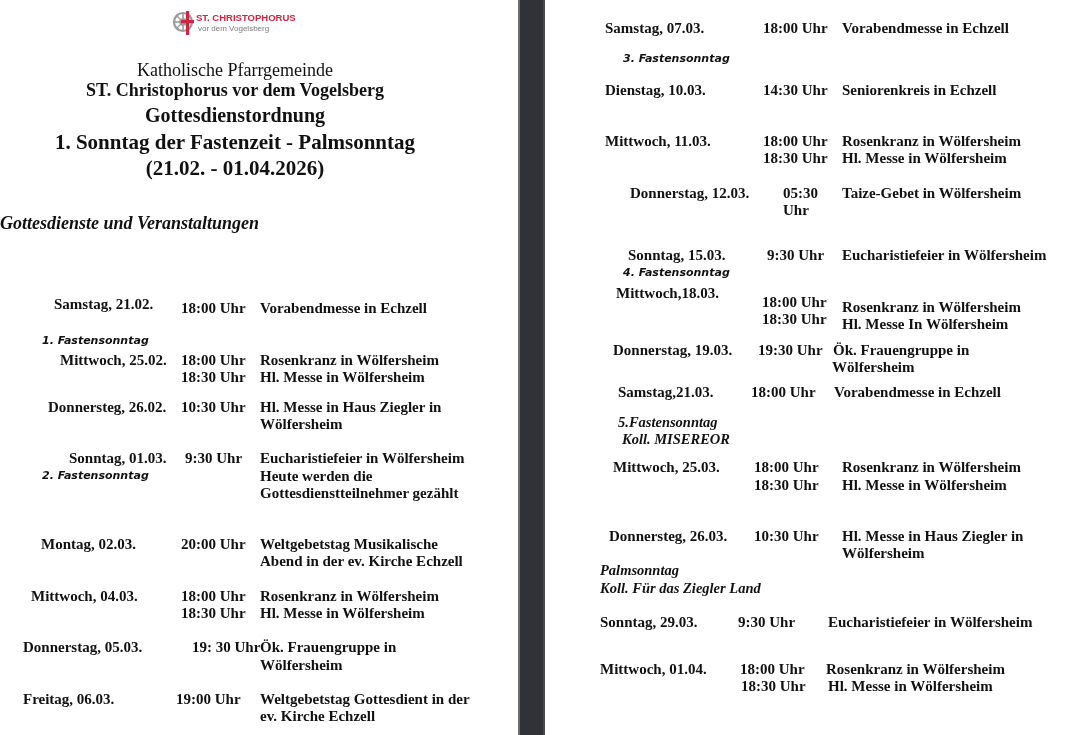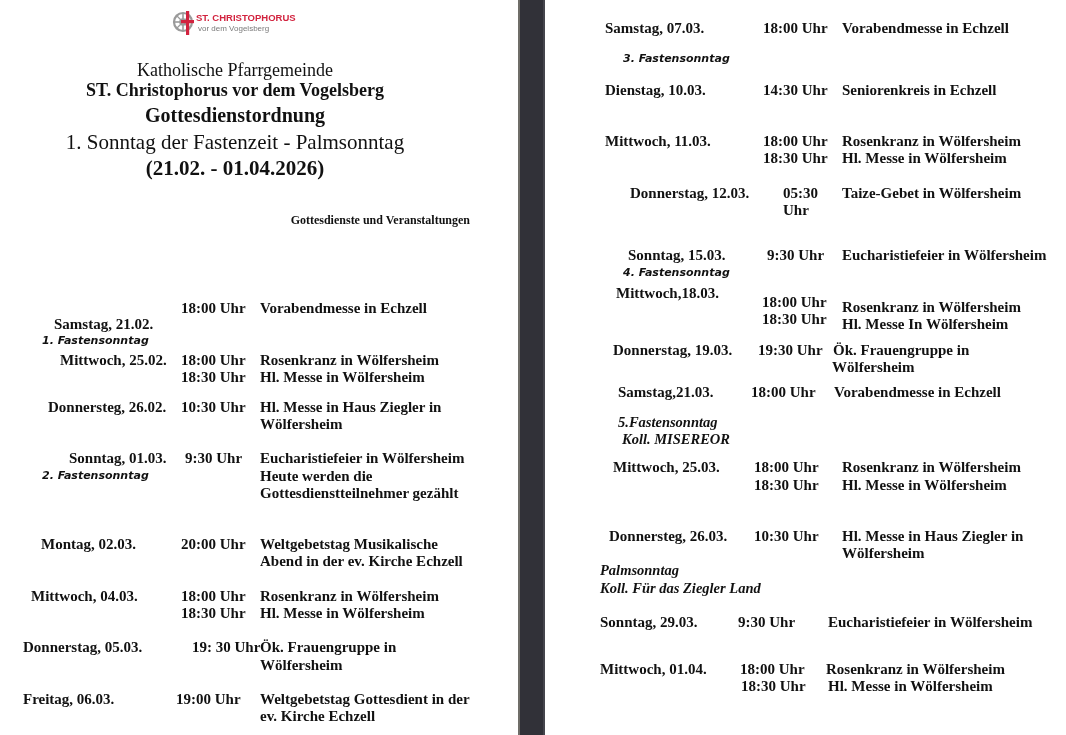--- a/index.html
+++ b/index.html
@@ -18,23 +18,23 @@
   .serif-it { font-family:"Liberation Serif", serif; font-style:italic; font-weight:bold; font-size:14.5px; line-height:17px; }
 
   .logo { position:absolute; left:172px; top:8px; width:130px; height:32px; }
   .logo-text1 { position:absolute; left:24px; top:4px; font-family:"Liberation Sans", sans-serif; font-weight:bold; font-size:9.5px; color:#d2233f; white-space:nowrap; }
   .logo-text2 { position:absolute; left:26px; top:16px; font-family:"Liberation Sans", sans-serif; font-size:8px; color:#7a7a7a; white-space:nowrap; }
 
   .hdr { position:absolute; left:0; width:470px; text-align:center; white-space:nowrap; }
   .h1 { top:60px; font-size:18px; }
   .h2 { top:80px; font-size:18px; font-weight:bold; }
   .h3 { top:104px; font-size:20px; font-weight:bold; }
-  .h4 { top:130px; font-size:21px; font-weight:normal; }
+  .h4 { top:130px; font-size:21px; font-weight:bold; }
   .h5 { top:156px; font-size:21px; font-weight:bold; }
-  .sub { position:absolute; left:0; width:470px; text-align:right; font-weight:bold; font-size:12px; white-space:nowrap; }
+  .sub { position:absolute; left:0; width:470px; text-align:left; font-style:italic; font-weight:bold; font-size:18px; white-space:nowrap; }
 </style>
 </head>
 <body>
 
 <div class="page page-left">
   <div class="logo">
     <svg width="24" height="26" viewBox="0 0 24 26" style="position:absolute;left:0;top:2px;">
       <circle cx="11" cy="12" r="9" fill="none" stroke="#9a9a9a" stroke-width="2.2"></circle>
       <circle cx="11" cy="12" r="3" fill="none" stroke="#9a9a9a" stroke-width="1.5"></circle>
       <line x1="11" y1="3" x2="11" y2="21" stroke="#9a9a9a" stroke-width="1.6"></line>
@@ -50,21 +50,21 @@
 
   <div class="hdr h2">ST.  Christophorus vor dem Vogelsberg</div>
   <div class="hdr h1">Katholische Pfarrgemeinde</div>
   <div class="hdr h3">Gottesdienstordnung</div>
   <div class="hdr h4">1. Sonntag der Fastenzeit - Palmsonntag</div>
   <div class="hdr h5">(21.02. - 01.04.2026)</div>
 
   <div class="sub" style="top:213px;">Gottesdienste und Veranstaltungen</div>
 
   <div>
-    <span class="abs b" style="left:54px;top:316px;">Samstag, 21.02.</span>
+    <span class="abs b" style="left:54px;top:296px;">Samstag, 21.02.</span>
     <span class="abs b" style="left:181px;top:300px;">18:00 Uhr</span>
     <span class="abs b" style="left:260px;top:300px;">Vorabendmesse in Echzell</span>
     <span class="abs sans-it" style="left:42px;top:318px;margin-top:16px;">1. Fastensonntag</span>
   </div>
 
   <div>
     <span class="abs b" style="left:60px;top:352px;">Mittwoch, 25.02.</span>
     <span class="abs b" style="left:181px;top:352px;">18:00 Uhr</span>
     <span class="abs b" style="left:181px;top:369px;">18:30 Uhr</span>
     <span class="abs b" style="left:260px;top:352px;">Rosenkranz in Wölfersheim</span>

